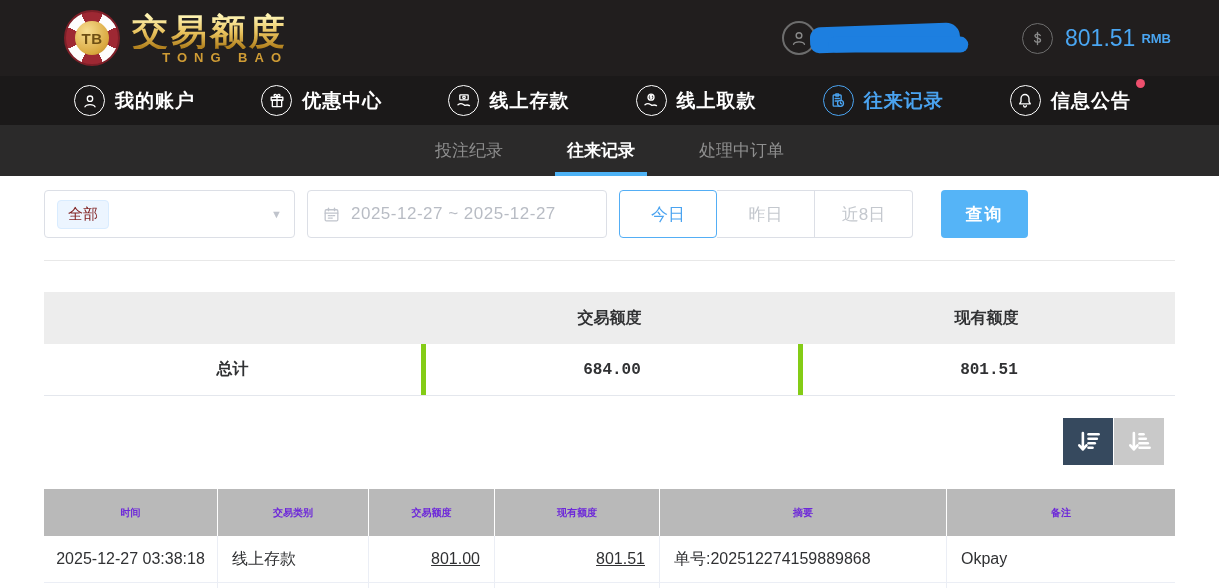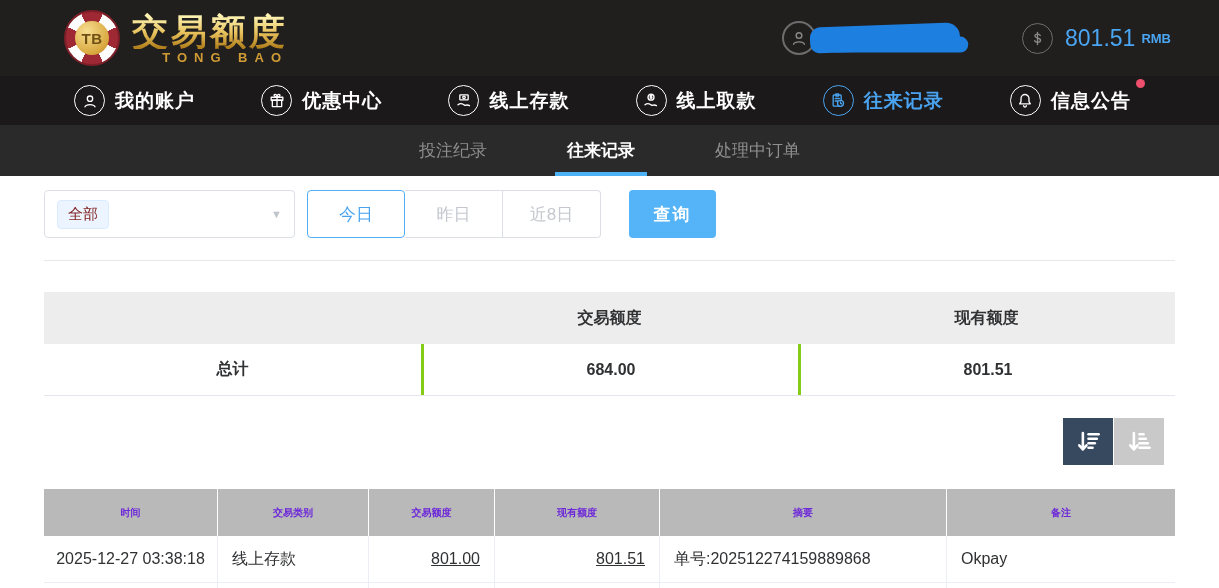--- a/index.html
+++ b/index.html
@@ -43,21 +43,21 @@
   .nav-item.active { color:#4aa3f0; }
   .nav-icon { width:31px; height:31px; border-radius:50%; border:1.6px solid currentColor;
     display:flex; align-items:center; justify-content:center; }
   .nav-icon svg { width:20px; height:20px; stroke:currentColor; fill:none;
     stroke-width:1.6; stroke-linecap:round; stroke-linejoin:round; }
   .nav-label { font-size:19px; font-weight:bold; letter-spacing:1px; }
   .notif-dot { position:absolute; top:-6px; right:-14px; width:9px; height:9px;
     border-radius:50%; background:#ee4f6d; }
 
   
-  .subtab-bar { height:51px; background:#2b2a2a; display:flex; align-items:stretch; justify-content:center;gap:16px; }
+  .subtab-bar { height:51px; background:#2b2a2a; display:flex; align-items:stretch; justify-content:center; }
   .subtab { padding:0 22px; display:flex; align-items:center; font-size:17px; color:#8f8f8f;
     cursor:pointer; position:relative; margin:0 10px; }
   .subtab.active { color:#fff; font-weight:bold; }
   .subtab.active:after { content:""; position:absolute; left:10px; right:10px; bottom:0;
     height:4px; background:#4db2f5; }
 
   
   .filter-row { margin:14px 44px 0; display:flex; align-items:center; height:48px; }
   .select-box { width:251px; height:48px; border:1px solid #dcdfe6; border-radius:4px;
     display:flex; align-items:center; padding:0 12px; position:relative; cursor:pointer; background:#fff; }
@@ -81,21 +81,21 @@
   .divider { margin:22px 44px 0; border-top:1px solid #e8e8e8; }
 
   
   .summary-table { margin:31px 44px 0; }
   .summary-head { display:flex; background:#ededed; height:52px; }
   .summary-head .s-cell { font-weight:bold; }
   .s-cell { width:33.333%; display:flex; align-items:center; justify-content:center;
     font-size:16px; color:#303133; }
   .summary-row { display:flex; height:52px; background:#fff; border-bottom:1px solid #e4e7ed; }
   .summary-row .s-cell { font-weight:bold; }
-  .summary-row .s-cell + .s-cell { border-left:3px solid #84cc16; }
+  .summary-row .s-cell + .s-cell { border-left:5px solid #84cc16;font-family:Liberation Mono, monospace; }
 
   
   .sort-bar { margin:22px 55px 0 44px; display:flex; justify-content:flex-end; gap:1px; }
   .sort-btn { width:50px; height:47px; display:flex; align-items:center; justify-content:center;
     cursor:pointer; border:none; }
   .sort-btn.desc { background:#36495e; }
   .sort-btn.asc  { background:#c9c9c9; }
   .sort-btn svg { width:27px; height:27px; stroke:#fff; stroke-width:2.3; stroke-linecap:round; fill:none; }
 
   
@@ -229,20 +229,34 @@
   <div class="subtab">
     <span>处理中订单</span>
   </div>
 </div>
 
 <div class="filter-row">
   <div class="select-box">
     <span class="select-tag">全部</span>
     <span class="select-chevron">▼</span>
   </div>
+  <div class="date-box">
+    <svg viewBox="0 0 24 24">
+      <rect x="4" y="6" width="16" height="14" rx="1.5"></rect>
+        <line x1="4" y1="10.4" x2="20" y2="10.4"></line>
+      <line x1="8.2" y1="4" x2="8.2" y2="7.2"></line>
+        <line x1="15.8" y1="4" x2="15.8" y2="7.2"></line>
+      <line x1="8" y1="13.5" x2="10" y2="13.5"></line>
+        <line x1="11" y1="13.5" x2="13" y2="13.5"></line>
+        <line x1="14" y1="13.5" x2="16" y2="13.5"></line>
+      <line x1="8" y1="16.5" x2="10" y2="16.5"></line>
+        <line x1="11" y1="16.5" x2="13" y2="16.5"></line>
+    </svg>
+    <span class="date-text">2025-12-27 ~ 2025-12-27</span>
+  </div>
   <div class="range-group">
     <button class="range-btn active">今日</button>
     <button class="range-btn">昨日</button>
     <button class="range-btn">近8日</button>
   </div>
   <button class="search-btn">查询</button>
 </div>
 
 <div class="divider"></div>
 

